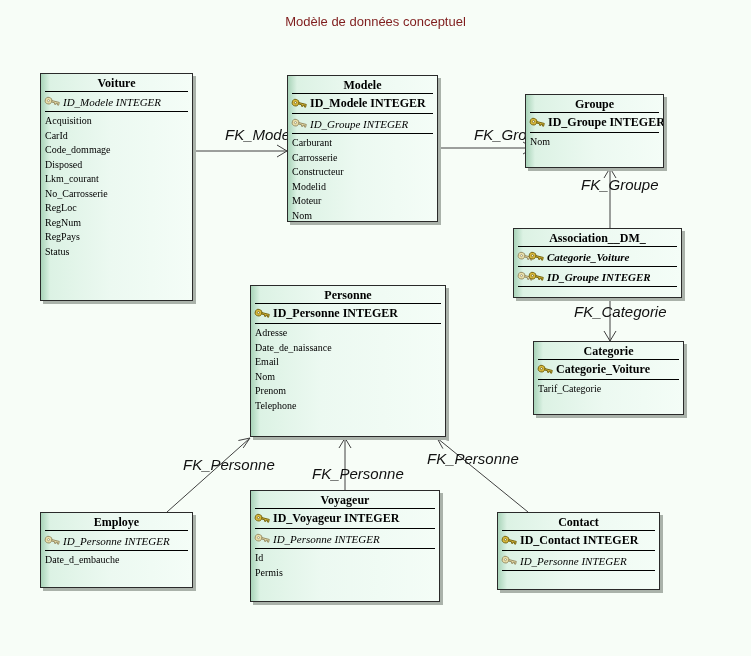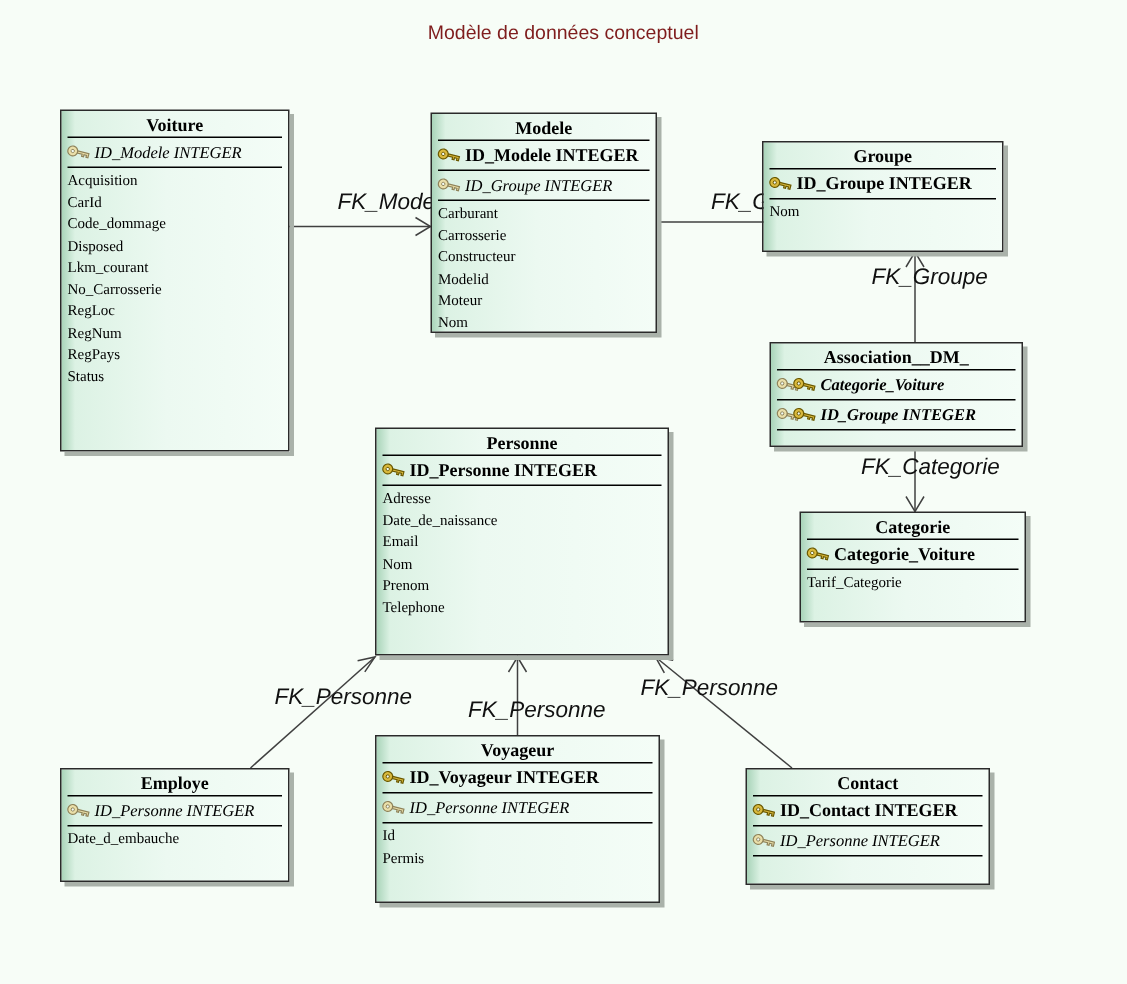--- a/index.html
+++ b/index.html
@@ -150,21 +150,21 @@
     <div class="attrs">
       <div class="attr">Carburant</div>
       <div class="attr">Carrosserie</div>
       <div class="attr">Constructeur</div>
       <div class="attr">Modelid</div>
       <div class="attr">Moteur</div>
       <div class="attr">Nom</div>
     </div>
   </div>
 
-  <div class="entity" style="left:508px;top:94px;width:161px;height:74px;">
+  <div class="entity" style="left:525px;top:94px;width:139px;height:74px;">
     <div class="entity-header">Groupe</div>
     <div class="sep"></div>
     <div class="key-row">
       <svg class="key" width="17" height="11" viewBox="0 0 17 11">
           <g transform="rotate(14 5 5.5)" fill="#d9b93d" stroke="#6b5900" stroke-width="0.8">
             <path d="M7.5 3.9 H15.2 V6.8 H13.9 V5.4 H12.2 V6.8 H10.9 V5.4 H7.5 Z"></path>
             <circle cx="4.3" cy="4.8" r="3.3"></circle>
             <circle cx="4.3" cy="4.8" r="1.1" fill="#f2fbf5" stroke-width="0.6"></circle>
           </g>
         </svg>

